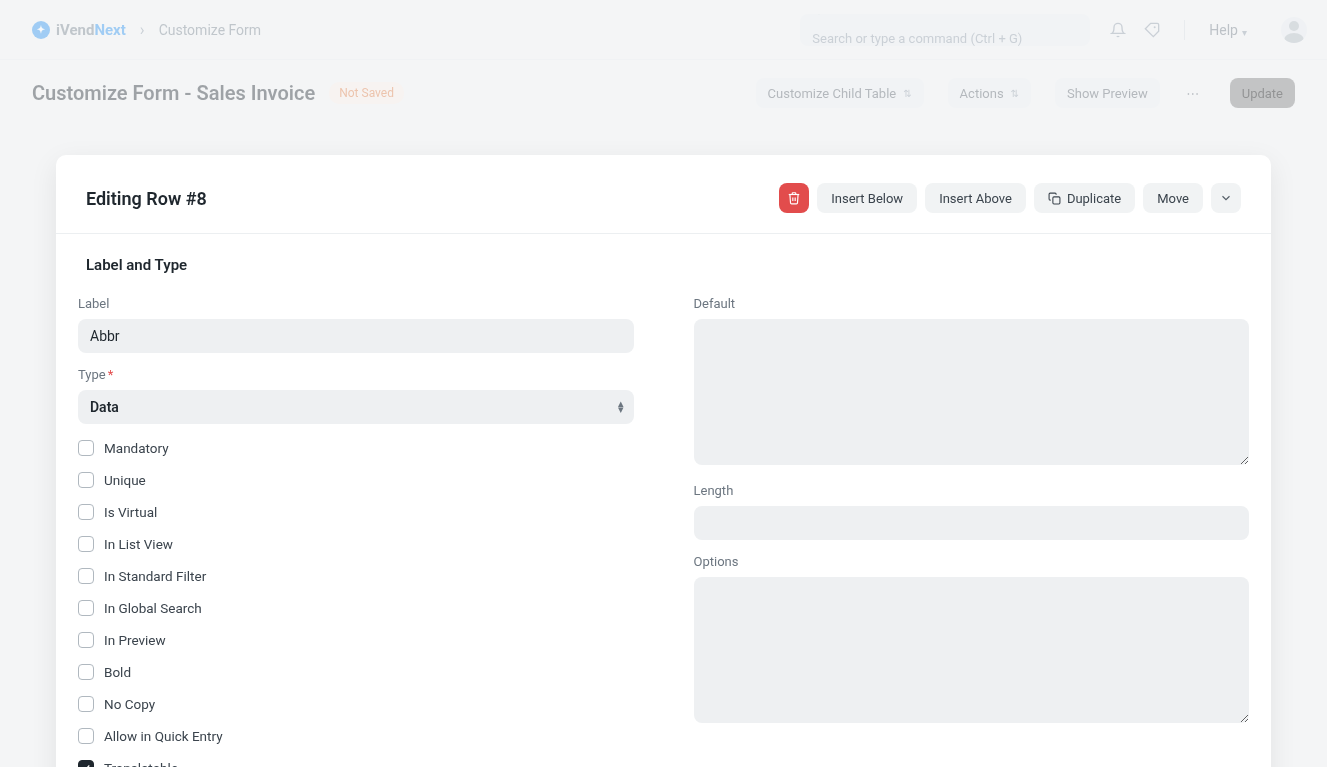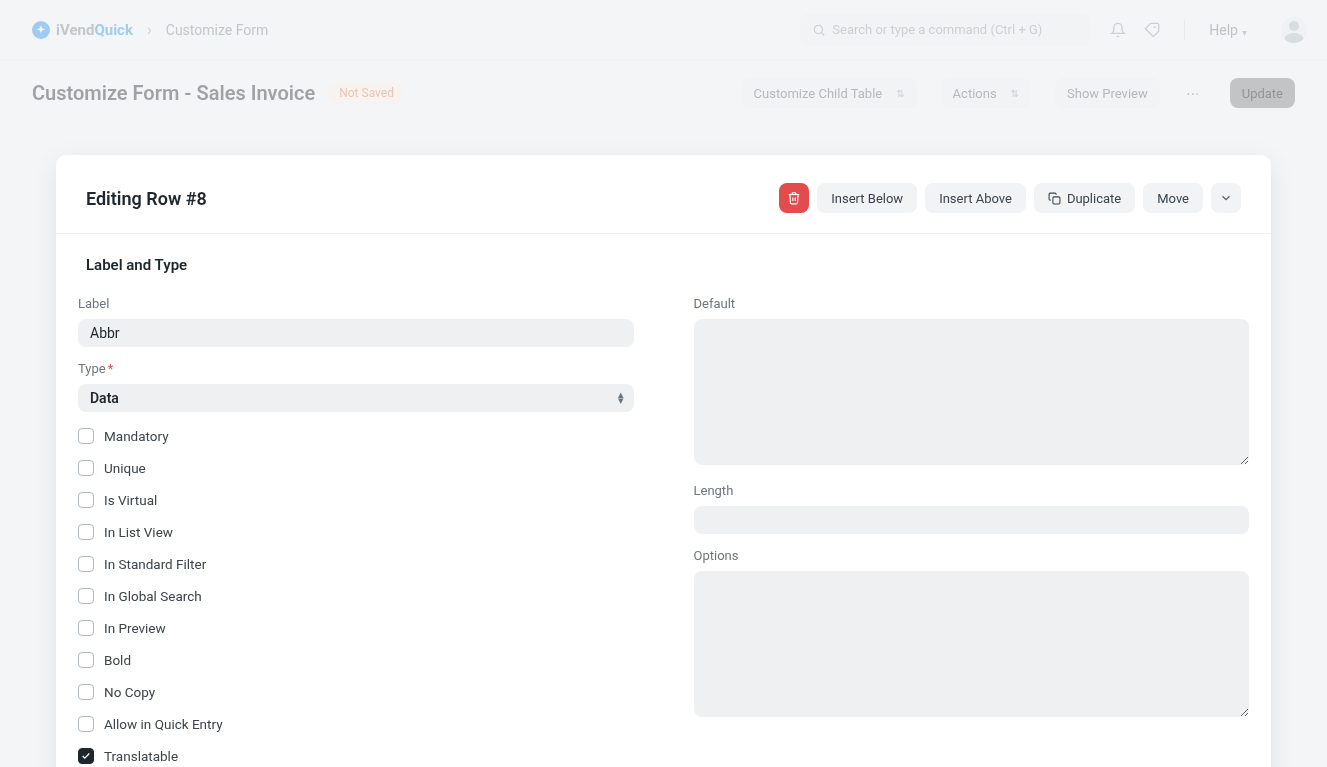--- a/index.html
+++ b/index.html
@@ -10,35 +10,35 @@
   
   .navbar { height:60px; display:flex; align-items:center; padding:0 20px 0 32px; border-bottom:1px solid #ebeef0; }
   .logo-wrap { display:flex; align-items:center; gap:6px; }
   .logo-icon { width:18px; height:18px; border-radius:50%; background:#2490ef; display:inline-flex; align-items:center; justify-content:center; color:#fff; font-size:10px; font-weight:700; }
   .logo-text { font-size:15px; font-weight:700; }
   .logo-text .ivend { color:#74808b; }
   .logo-text .next { color:#2490ef; }
   .crumb-sep { margin:0 14px; color:#8d99a6; }
   .crumb { font-size:14px; color:#74808b; }
   .nav-spacer { flex:1; }
-  .search { width:290px; height:32px; background:#eef0f2; border-radius:8px; display:flex; align-items:center; padding:0 12px; gap:6px; color:#8d99a6; font-size:13px; }
+  .search { width:290px; height:32px; background:#eef0f2; border-radius:8px; display:flex; align-items:flex-start; padding:0 12px; gap:16px; color:#8d99a6; font-size:13px;flex-direction:column; }
   .nav-icons { display:flex; align-items:center; gap:18px; margin-left:20px; }
   .nav-icon { color:#8d99a6; display:flex; align-items:center; }
   .divider { width:1px; height:20px; background:#d8dde2; margin:0 6px; }
   .help { color:#6c7680; font-size:14px; display:flex; align-items:flex-end; gap:4px; }
   .avatar { width:26px; height:26px; border-radius:50%; background:#e8ecef; position:relative; overflow:hidden; margin-left:16px; }
   .avatar::before { content:""; position:absolute; top:4px; left:50%; transform:translateX(-50%); width:10px; height:10px; border-radius:50%; background:#b0b8bf; }
   .avatar::after { content:""; position:absolute; bottom:-4px; left:50%; transform:translateX(-50%); width:20px; height:14px; border-radius:50% 50% 0 0; background:#b0b8bf; }
 
   
   .page-head { display:flex; align-items:center; padding:18px 32px 26px; gap:14px; }
   .page-title { font-size:20px; font-weight:600; color:#1f272e; }
   .badge-unsaved { font-size:12px; color:#e27a3f; background:#fdf0e8; padding:4px 10px; border-radius:10px; }
   .head-spacer { flex:1; }
-  .head-btn { font-size:13px; color:#555e67; background:#eef0f2; border:none; height:30px; padding:0 12px; border-radius:8px; display:inline-flex; align-items:center; gap:14px; }
+  .head-btn { font-size:13px; color:#555e67; background:#eef0f2; border:none; height:30px; padding:0 12px; border-radius:8px; display:inline-flex; align-items:center; gap:7px; }
   .head-btn.primary { background:#7c7c7c; color:#000000; }
   .ellipsis { width:26px; justify-content:center; padding:0; background:transparent; }
   .caret-sm { font-size:10px; color:#8d99a6; }
 
   
   .panel { position:absolute; top:116px; left:56px; right:56px; background:#fff; border-radius:10px; box-shadow:0 8px 28px rgba(0,0,0,0.08); padding:28px 0 60px; z-index:5;margin-top:39px; }
   .panel-head { display:flex; align-items:center; padding:0 30px 20px; border-bottom:1px solid #eceff1; }
   .panel-title { font-size:18px; font-weight:600; color:#1f272e; flex:1; }
   .row-actions { display:flex; gap:8px; }
   .pill { height:30px; padding:0 14px; border:none; border-radius:8px; background:#f1f3f4; color:#3b444d; font-size:13px; display:inline-flex; align-items:center; gap:6px; }
@@ -46,21 +46,21 @@
   .pill.iconbtn { width:30px; padding:0; justify-content:center; color:#555e67; }
 
   .section-title { font-size:15px; font-weight:600; color:#1f272e; padding:22px 30px 8px; }
 
   .cols { display:flex; gap:60px; padding:0 22px; }
   .col { flex:1; min-width:0; }
 
   .form-group { margin-top:14px; }
   .form-label { font-size:13px; color:#6c7680; margin-bottom:8px; display:block; }
   .req { color:#e24c4c; margin-left:2px; }
-  .control { width:100%; background:#eef0f2; border:none; border-radius:8px; height:28px; padding:0 12px; font-size:14px; color:#1f272e; }
+  .control { width:100%; background:#eef0f2; border:none; border-radius:8px; height:34px; padding:0 12px; font-size:14px; color:#1f272e; }
   .control.select { font-weight:600; appearance:none; position:relative; display:flex; align-items:center; }
   .select-wrap { position:relative; }
   .select-caret { position:absolute; right:10px; top:50%; transform:translateY(-50%); color:#6c7680; font-size:11px; pointer-events:none; display:flex; flex-direction:column; line-height:6px; }
   .textarea { height:146px; resize:both; padding:10px 12px; font-family:inherit; }
   .textarea.small { height:146px; }
 
   .check-list { margin-top:16px; display:flex; flex-direction:column; gap:16px; }
   .chk-row { display:flex; align-items:center; gap:10px; }
   .chk { width:16px; height:16px; border:1.5px solid #b0b8bf; border-radius:4px; background:#fff; display:inline-flex; align-items:center; justify-content:center; flex-shrink:0; }
   .chk.checked { background:#1f272e; border-color:#1f272e; }
@@ -68,21 +68,21 @@
   .chk svg { display:none; }
   .chk-label { font-size:13.5px; color:#3b444d; }
 </style>
 </head>
 <body>
 
 <div class="navbar">
   <div class="logo-wrap">
     <span class="logo-icon">✦</span>
     <span class="logo-text">
-      <span class="ivend">iVend</span><span class="next">Quick</span>
+      <span class="ivend">iVend</span><span class="next">Next</span>
     </span>
   </div>
   <span class="crumb-sep">›</span>
   <span class="crumb">Customize Form</span>
 
   <div class="nav-spacer"></div>
 
   <div class="search">
     <svg width="14" height="14" viewBox="0 0 24 24" fill="none" stroke="#8d99a6" stroke-width="2">
         <circle cx="11" cy="11" r="7"></circle>

